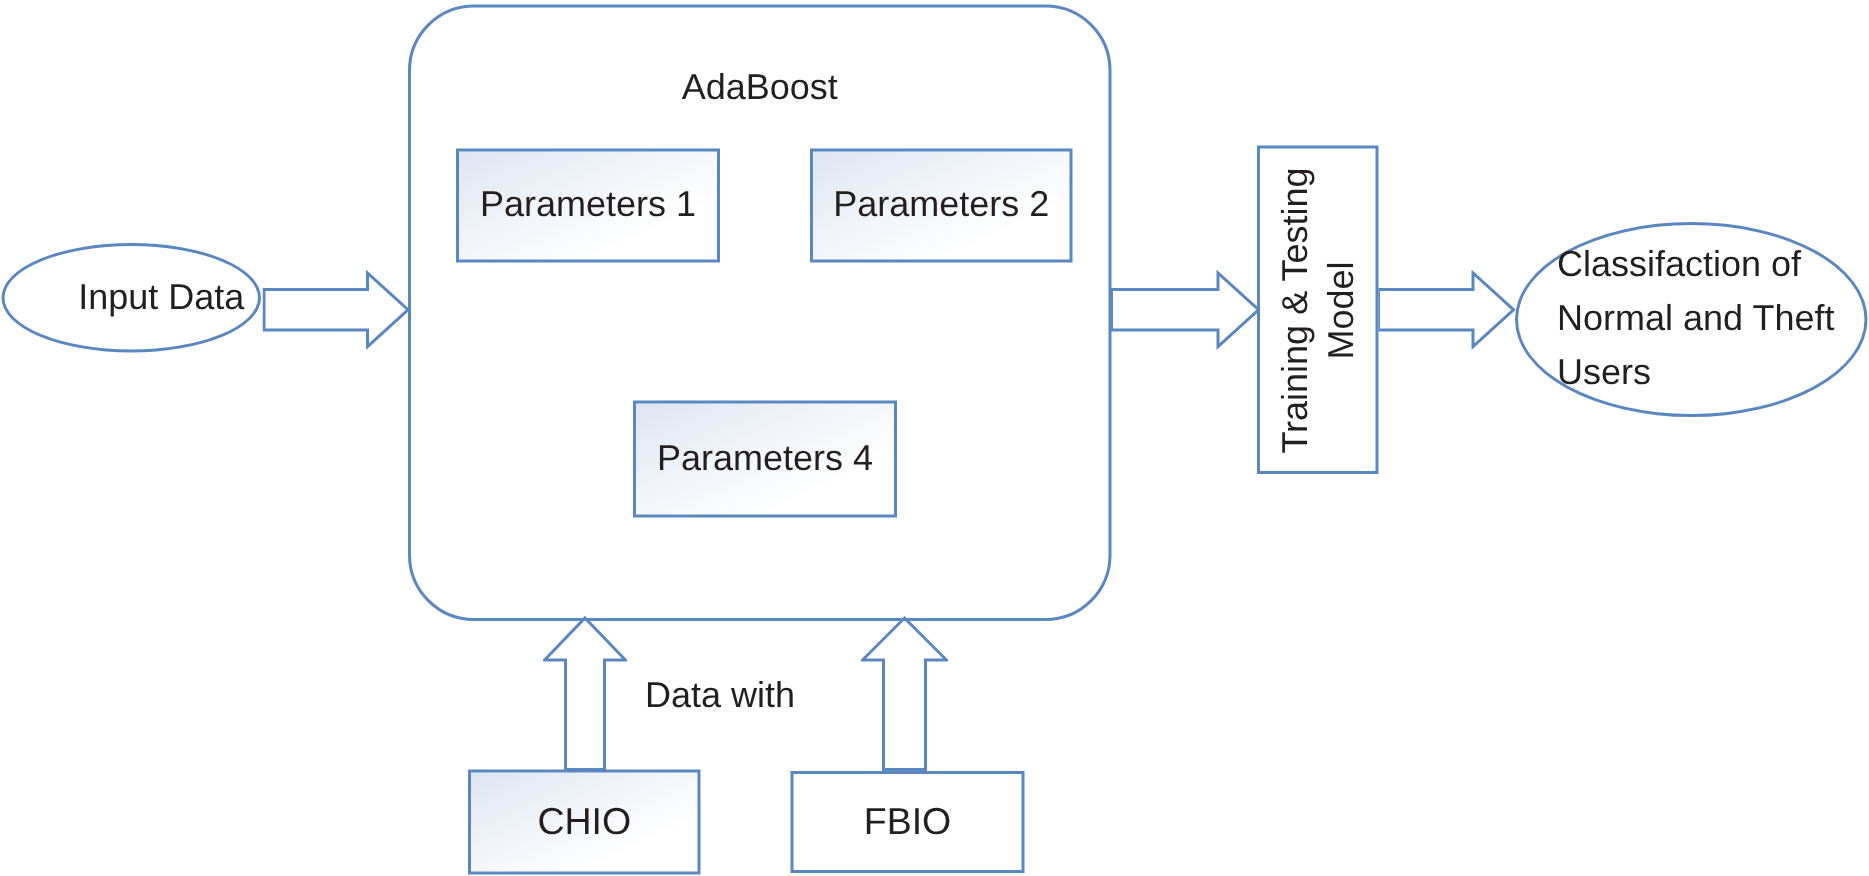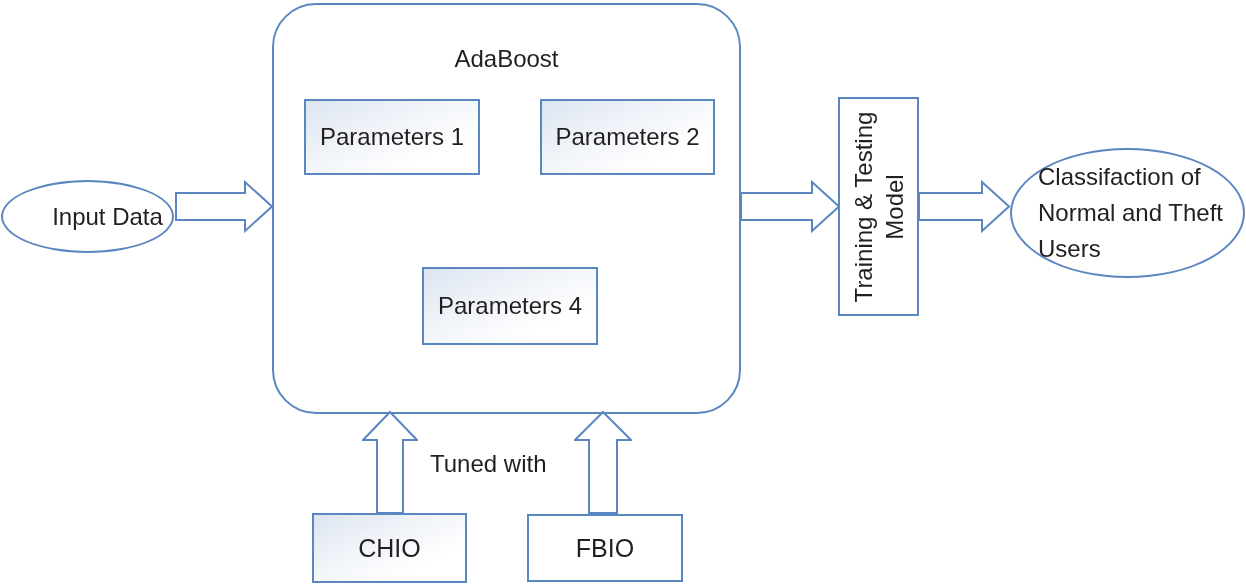--- a/index.html
+++ b/index.html
@@ -120,36 +120,36 @@
 
     <div class="rect grad" style="left:255px; top:94px; width:175px; height:76px;margin-left:11px;">
       <span>Parameters 2</span>
     </div>
 
     <div class="rect grad" style="left:148px; top:262px; width:176px; height:78px;">
       <span>Parameters 4</span>
     </div>
   </div>
 
-  <div class="ellipse" style="left:1px; top:180px; width:173px; height:73px;padding-left:40px;">
+  <div class="ellipse" style="left:1px; top:162px; width:173px; height:73px;padding-left:40px;">
     <span>Input Data</span>
   </div>
 
   <div class="rect" style="left:838px; top:97px; width:81px; height:219px;">
     <div class="vtext">
       <div>Training &amp; Testing</div>
       <div>Model</div>
     </div>
   </div>
 
   <div class="ellipse" style="left:1010px; top:148px; width:235px; height:130px; justify-content:flex-start;">
     <div class="output-text">Classifaction of Normal and Theft Users</div>
   </div>
 
-  <div class="float-label" style="left:430px; top:450px;">Tuned with</div>
+  <div class="float-label" style="left:430px; top:450px;">Data with</div>
 
   <div class="rect" style="left:527px; top:514px; width:156px; height:68px; font-size:25px;">
     <span>FBIO</span>
   </div>
 
   <div class="rect grad" style="left:312px; top:513px; width:155px; height:70px; font-size:25px;">
     <span>CHIO</span>
   </div>
 
 </div>

